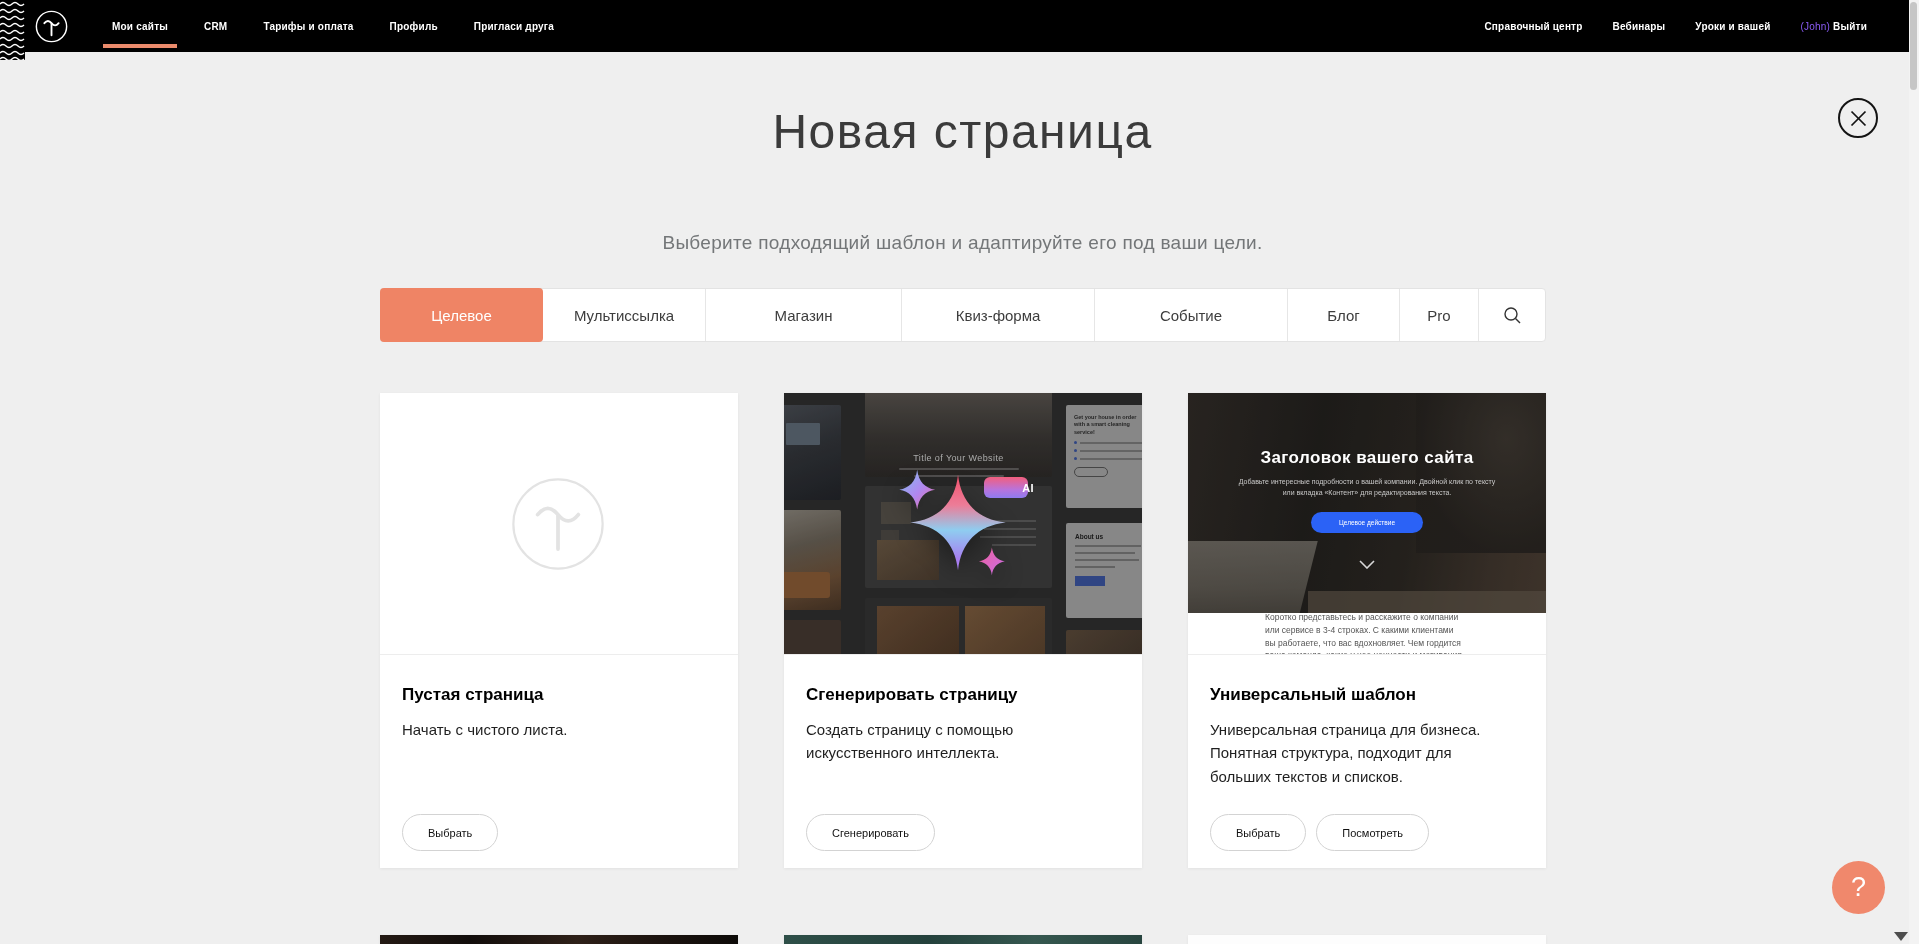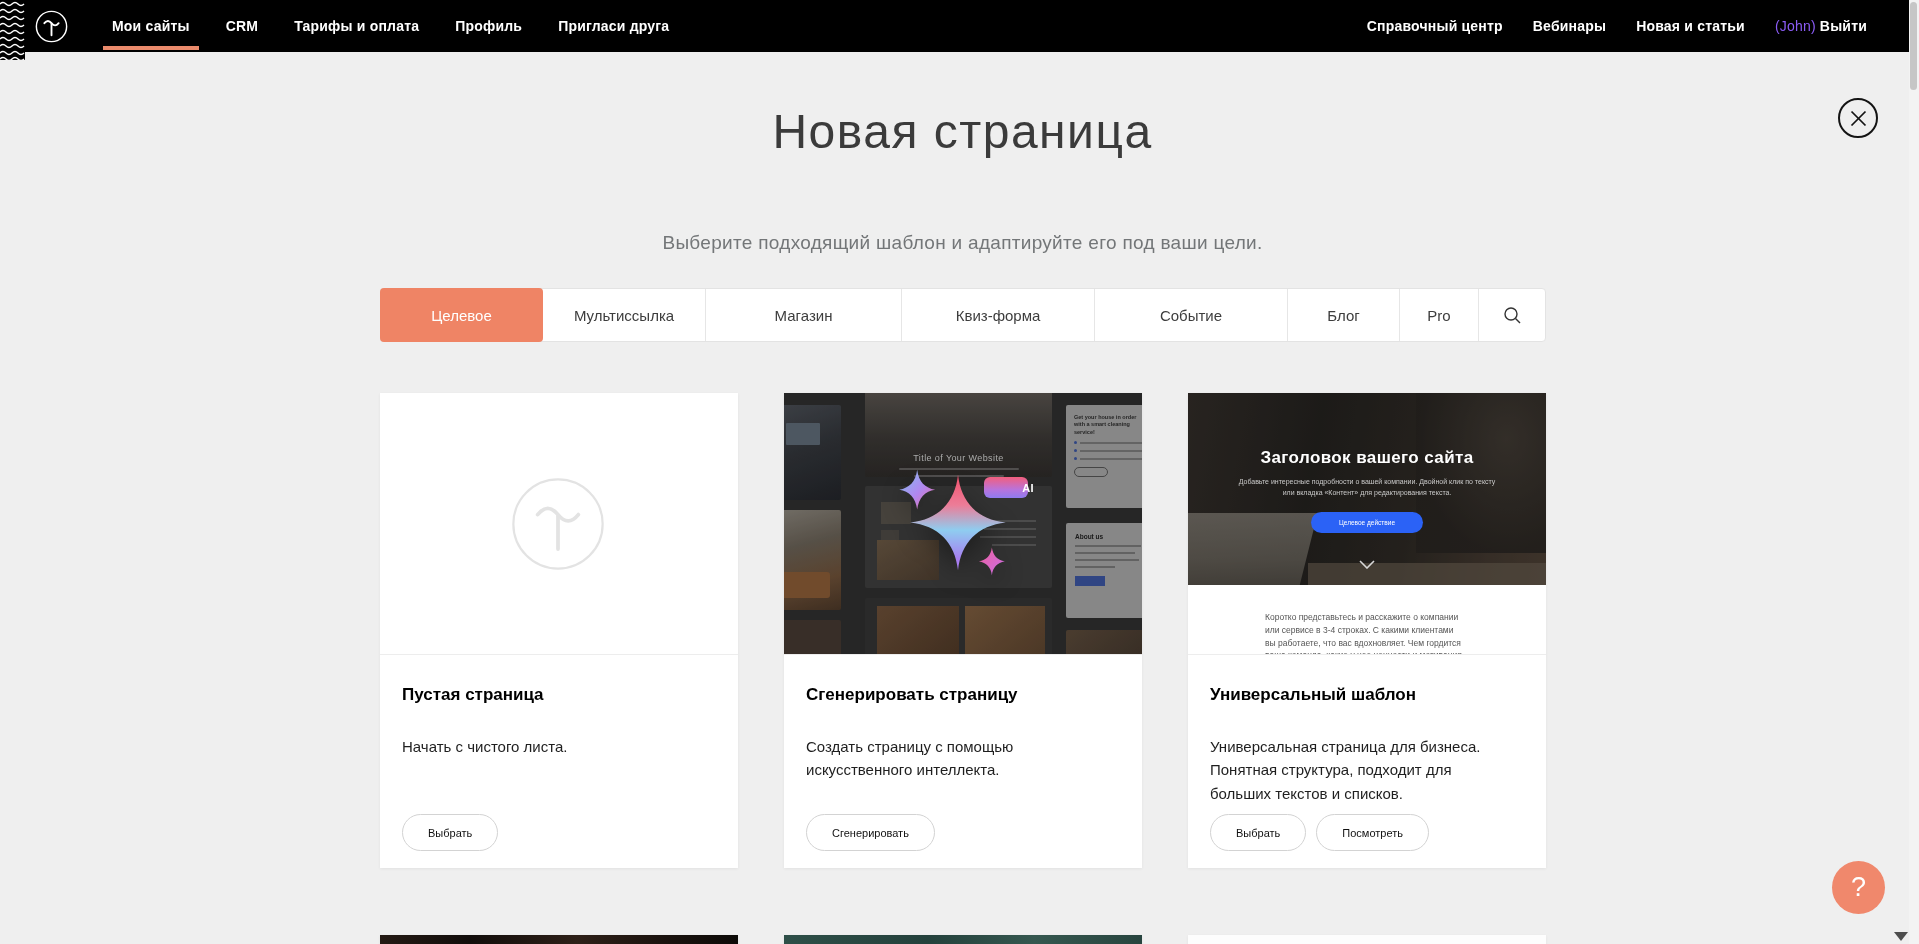--- a/index.html
+++ b/index.html
@@ -13,21 +13,21 @@
 
   
   .nav {
     position:absolute; top:0; left:0; width:1919px; height:52px;
     background:#000; color:#fff; display:flex; align-items:center; z-index:30;
   }
   .wave-strip { position:absolute; left:0; top:0; width:25px; height:60px; background:#000; }
   .logo-btn { margin-left:35px; width:33px; height:33px; color:#fff; cursor:pointer; flex:0 0 auto; }
   .nav-left { display:flex; gap:36px; margin-left:44px; align-items:center; }
   .nav-item {
-    font-size:14px; font-weight:700; letter-spacing:.2px; color:#fff;
+    font-size:10px; font-weight:700; letter-spacing:.2px; color:#fff;
     position:relative; cursor:pointer; white-space:nowrap;text-align:right;
   }
   .nav-item.active::after {
     content:""; position:absolute; left:-9px; right:-9px; bottom:-16px; height:4px;
     background:#ea8a6b;
   }
   .nav-right { margin-left:auto; display:flex; gap:30px; align-items:center; margin-right:52px; }
   .user-muted { color:#8b5cf6; font-weight:400; }
 
   
@@ -79,21 +79,21 @@
   }
 
   
   .cards { position:absolute; left:380px; top:393px; display:flex; gap:46px; }
   .card {
     width:358px; height:475px; background:#fff; position:relative;
     box-shadow:0 1px 3px rgba(0,0,0,.06); cursor:pointer;
   }
   .card-preview { height:262px; position:relative; overflow:hidden; border-bottom:1px solid #ededed; }
   .card-body { padding:30px 22px 0; }
-  .card-title { font-size:17px; font-weight:700; color:#000; margin-bottom:30px; }
+  .card-title { font-size:17px; font-weight:700; color:#000; margin-bottom:13px; }
   .card-desc { font-size:15px; line-height:1.55; color:#1f1f1f; max-width:300px; }
   .card-buttons { position:absolute; left:22px; bottom:17px; display:flex; gap:10px; }
   .pill-btn {
     height:37px; padding:0 25px; border:1px solid #d3d3d3; border-radius:19px;
     background:#fff; font-size:11px; color:#111; display:flex; align-items:center;
     cursor:pointer; font-family:"Liberation Sans",sans-serif;
   }
 
   
   .watermark { position:absolute; left:131px; top:84px; width:94px; height:94px; color:#e3e3e3; }
@@ -135,21 +135,21 @@
   .ai-badge {
     position:absolute; left:200px; top:84px; width:29px; height:21px; border-radius:6px;
     background:linear-gradient(180deg,#f25f7d 0%,#b873dc 60%,#8f7bf0 100%);
     color:#fff; font-size:11px; font-weight:700; display:flex; align-items:center; justify-content:center;
     letter-spacing:.3px;
     padding-left:44px;
   }
 
   
   .tpl-hero {
-    position:absolute; left:0; top:0; width:358px; height:192px; overflow:hidden;
+    position:absolute; left:0; top:0; width:358px; height:220px; overflow:hidden;
     background:linear-gradient(100deg,#3a3531 0%,#282725 35%,#34302b 62%,#51453b 85%,#5d4e41 100%);
   }
   .tpl-laptop { position:absolute; left:-30px; bottom:-6px; width:150px; height:78px;
     background:linear-gradient(180deg,#aaa59b 0%,#8e897f 60%,#6f6a61 100%); transform:skewX(-14deg); opacity:.75; }
   .tpl-desk { position:absolute; left:120px; bottom:0; width:240px; height:22px; background:#7d7061; opacity:.7; }
   .tpl-figure { position:absolute; right:-20px; top:-30px; width:150px; height:190px;
     background:radial-gradient(ellipse at 60% 40%,#4c463f 0%,#2e2b28 70%); opacity:.9; }
   .tpl-overlay { position:absolute; inset:0; background:rgba(10,8,6,.38); }
   .tpl-hero-content { position:absolute; inset:0; display:flex; flex-direction:column; align-items:center; text-align:center; }
   .tpl-hero-title { margin-top:55px; font-size:17px; font-weight:700; color:#fff; letter-spacing:.4px; }
@@ -210,21 +210,21 @@
   <nav class="nav-left">
     <span class="nav-item active">Мои сайты</span>
     <span class="nav-item">CRM</span>
     <span class="nav-item">Тарифы и оплата</span>
     <span class="nav-item">Профиль</span>
     <span class="nav-item">Пригласи друга</span>
   </nav>
   <nav class="nav-right">
     <span class="nav-item">Справочный центр</span>
     <span class="nav-item">Вебинары</span>
-    <span class="nav-item">Новая и статьи</span>
+    <span class="nav-item">Уроки и вашей</span>
     <span class="nav-item">
       <span class="user-muted">(John)</span>
       <span>Выйти</span>
     </span>
   </nav>
 </header>
 
 <button class="close-btn">
   <svg width="17" height="17" viewBox="0 0 17 17">
     <line x1="1.5" y1="1.5" x2="15.5" y2="15.5" stroke="#141414" stroke-width="1.7"></line>

